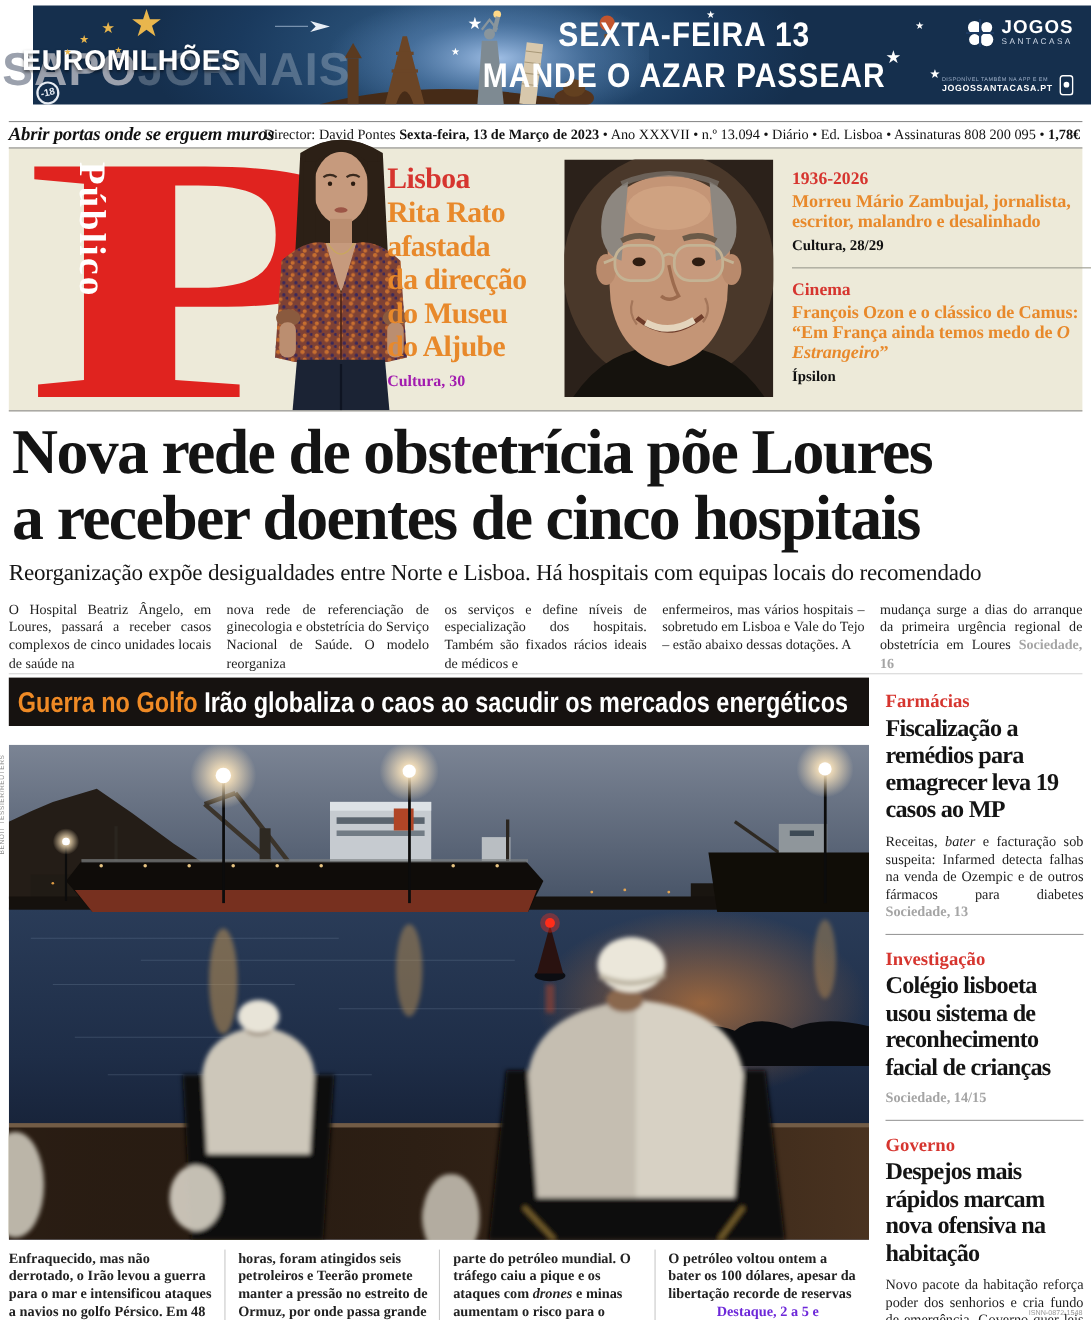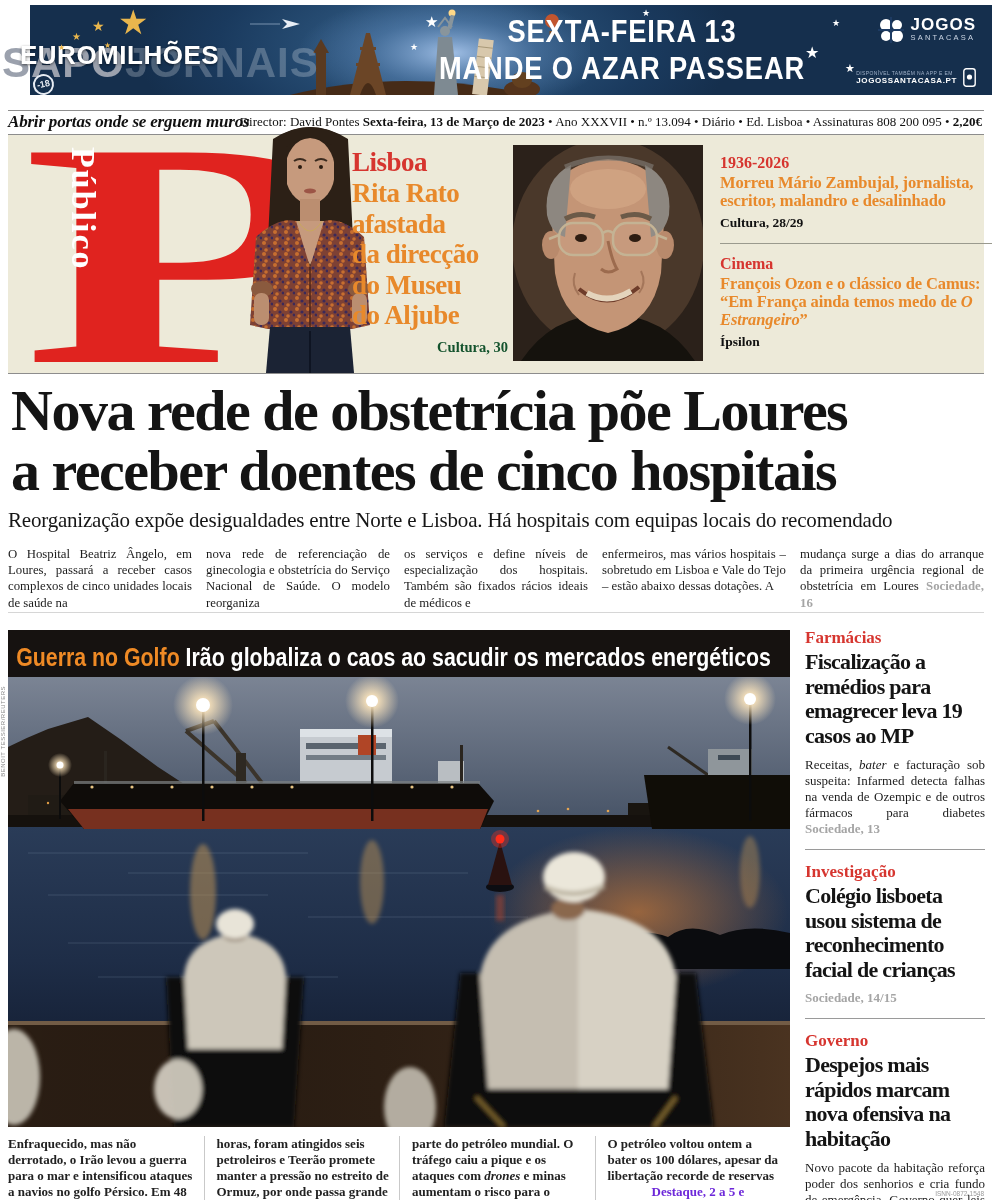--- a/index.html
+++ b/index.html
@@ -42,39 +42,39 @@
   .strip{position:absolute;left:8px;top:134px;width:976px;height:238px;background:#edead9;
     border-top:1px solid #8d8d8d;border-bottom:1px solid #8d8d8d;}
   .logo-p{position:absolute;left:14px;top:0;height:238px;line-height:238px;font-weight:700;font-size:320px;
     color:#e0231f;transform:scaleX(1.68);transform-origin:left center;z-index:1;}
   .logo-vert{position:absolute;left:56px;top:12px;writing-mode:vertical-rl;font:700 34px "Liberation Serif",serif;
     color:#fff;letter-spacing:2px;z-index:3;}
   .woman{position:absolute;left:210px;top:-26px;z-index:2;}
   .feat-lisboa{position:absolute;left:344px;top:12px;width:156px;z-index:4;}
   .fk{font:700 27px/31px "Liberation Serif",serif;color:#d6352f;letter-spacing:-.5px;}
   .fl{font:700 27px/30.5px "Liberation Serif",serif;color:#e8892b;letter-spacing:-.5px;}
-  .fref{font:700 14.5px "Liberation Serif",serif;color:#14532d;margin-top:8px;text-align:right;}
+  .fref{font:700 14.5px "Liberation Serif",serif;color:#a21caf;margin-top:8px;}
   .zambujal{position:absolute;left:505px;top:10px;z-index:2;}
   .feat-right{position:absolute;left:712px;top:18px;width:272px;}
   .fk2{font:700 16px/19px "Liberation Serif",serif;color:#d6352f;}
   .ft2{font:700 16.5px/18px "Liberation Serif",serif;color:#e8892b;letter-spacing:-.1px;margin-top:2px;}
   .fref2{font:700 13.5px "Liberation Serif",serif;color:#111;margin-top:5px;}
   .fdiv{border-top:1px solid #9a9a8e;margin:12px 0 10px;}
 
   
   .headline{position:absolute;left:11px;top:381px;width:978px;font:700 58px/60px "Liberation Serif",serif;
     color:#141414;letter-spacing:-1.5px;white-space:nowrap;}
   .subhead{position:absolute;left:8px;top:507px;width:978px;font:400 21px/26px "Liberation Serif",serif;color:#161616;letter-spacing:-.2px;}
   .lead-cols{position:absolute;left:8px;top:546px;width:976px;display:flex;gap:14px;}
   .lcol{flex:1;font:400 12.8px/16.2px "Liberation Serif",serif;text-align:justify;color:#1c1c1c;}
   .ref-gray{color:#a5a5a5;font-weight:700;}
   .rule-mid{position:absolute;left:8px;top:612px;width:976px;height:1px;background:#d6d6d6;}
 
   
-  .gulf-bar{position:absolute;left:8px;top:630px;width:782px;height:55px;background:#161210;display:flex;align-items:center;overflow:hidden;}
+  .gulf-bar{position:absolute;left:8px;top:616px;width:782px;height:44px;background:#161210;display:flex;align-items:center;overflow:hidden;}
   .gulf-bar-inner{transform:scaleX(.82);transform-origin:left center;white-space:nowrap;padding-left:10px;
     font-family:"Liberation Sans",sans-serif;font-weight:700;font-size:26px;}
   .gulf-kicker{color:#ef8a25;} .gulf-head{color:#fff;}
   .photo{position:absolute;left:8px;top:677px;display:block;}
   .credit{position:absolute;left:0;top:686px;writing-mode:vertical-rl;transform:rotate(180deg);
     font:6px "Liberation Sans",sans-serif;color:#8a8a8a;letter-spacing:.5px;}
   .photo-cols{position:absolute;left:8px;top:1136px;width:782px;display:flex;}
   .pcol{width:25%;box-sizing:border-box;padding:0 6px 0 12px;border-left:1px solid #c9c9c9;
     font:700 13px/16px "Liberation Serif",serif;color:#222;}
   .pcol:first-child{border-left:none;padding-left:0;}
@@ -178,21 +178,21 @@
   <span class="st gold" style="left:72px;top:32px;font-size:10px;">★</span>
   <span class="st gold" style="left:58px;top:44px;font-size:8px;">★</span>
   <span class="st gold" style="left:104px;top:42px;font-size:8px;">★</span>
 
   <div class="rule" style="top:110px;"></div>
   <div class="slogan">Abrir portas onde se erguem muros</div>
   <div class="edition">
     <span>Director: David Pontes</span>
     <span class="ed-b">Sexta-feira, 13 de Março de 2023</span>
     <span>• Ano XXXVII • n.º 13.094 • Diário • Ed. Lisboa • Assinaturas 808 200 095 •</span>
-    <span class="ed-b">2,20€</span>
+    <span class="ed-b">1,78€</span>
   </div>
 
   <div class="strip">
     <div class="logo-p">P</div>
     <div class="logo-vert">Público</div>
 
     <svg class="woman" width="185" height="264" viewBox="0 0 185 264">
       <defs>
         <pattern id="leo" width="11" height="11" patternUnits="userSpaceOnUse">
           <circle cx="2" cy="2" r="2" fill="#d4762e"></circle>

